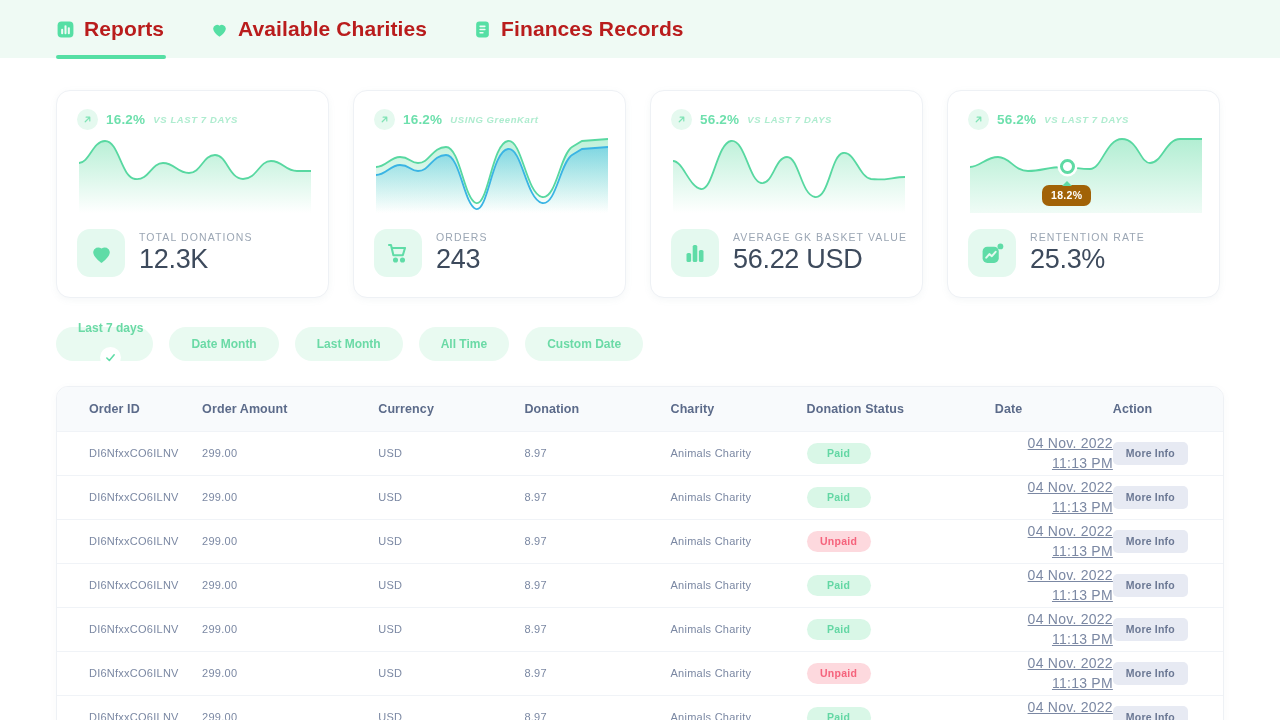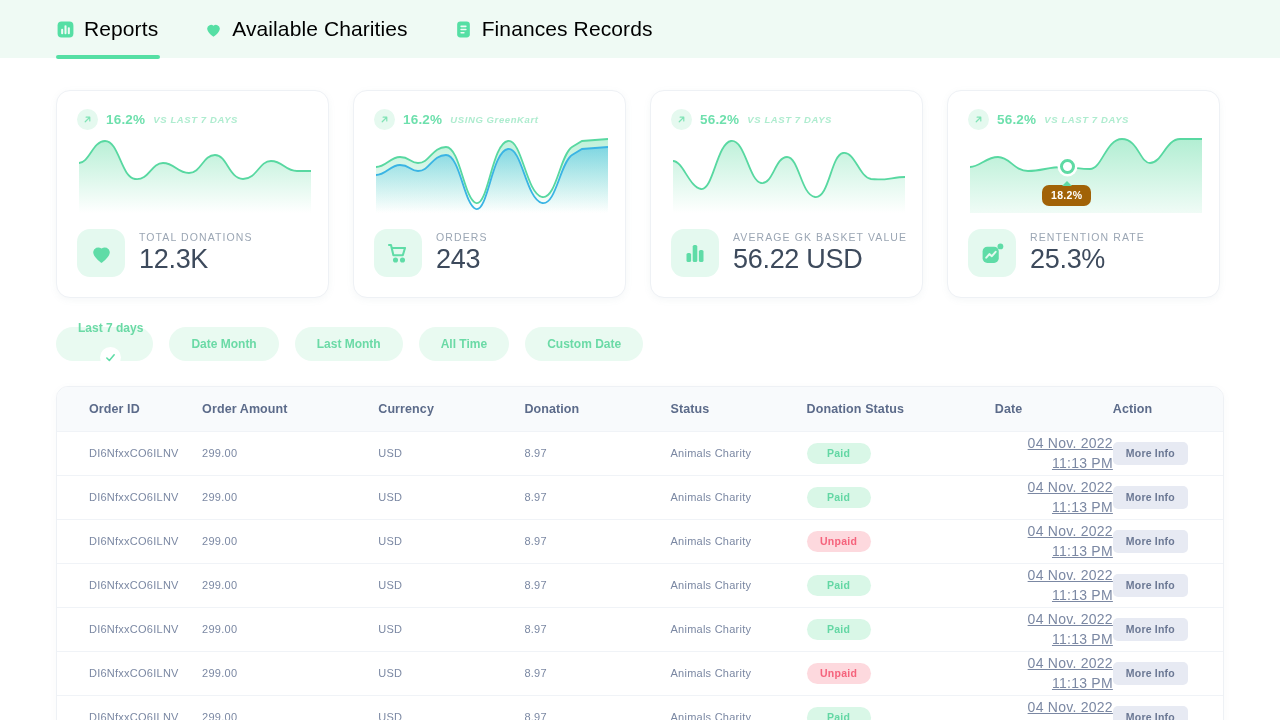--- a/index.html
+++ b/index.html
@@ -23,22 +23,22 @@
   .nav-tab {
     display: flex;
     align-items: center;
     gap: 9px;
     height: 58px;
     position: relative;
     cursor: pointer;
   }
   .nav-label {
     font-size: 21px;
-    font-weight: normal;
-    color: #000000;
+    font-weight: bold;
+    color: #b91c1c;
     letter-spacing: .1px;
     white-space: nowrap;
   }
   .nav-tab.active .nav-underline {
     position: absolute;
     left: 0; right: -2px; bottom: -1px;
     height: 4px;
     border-radius: 3px;
     background: #55dfa4;
   }
@@ -453,21 +453,21 @@
 </div>
 
 <div class="table-wrap">
   <table>
     <thead>
       <tr>
         <th class="col-1">Order ID</th>
         <th class="col-2">Order Amount</th>
         <th class="col-3">Currency</th>
         <th class="col-4">Donation</th>
-        <th class="col-5">Status</th>
+        <th class="col-5">Charity</th>
         <th class="col-6">Donation Status</th>
         <th class="col-7">Date</th>
         <th class="col-8">Action</th>
       </tr>
     </thead>
     <tbody id="tbody">
         <tr>
           <td class="col-1">DI6NfxxCO6ILNV</td>
           <td class="col-2">299.00</td>
           <td class="col-3">USD</td>

